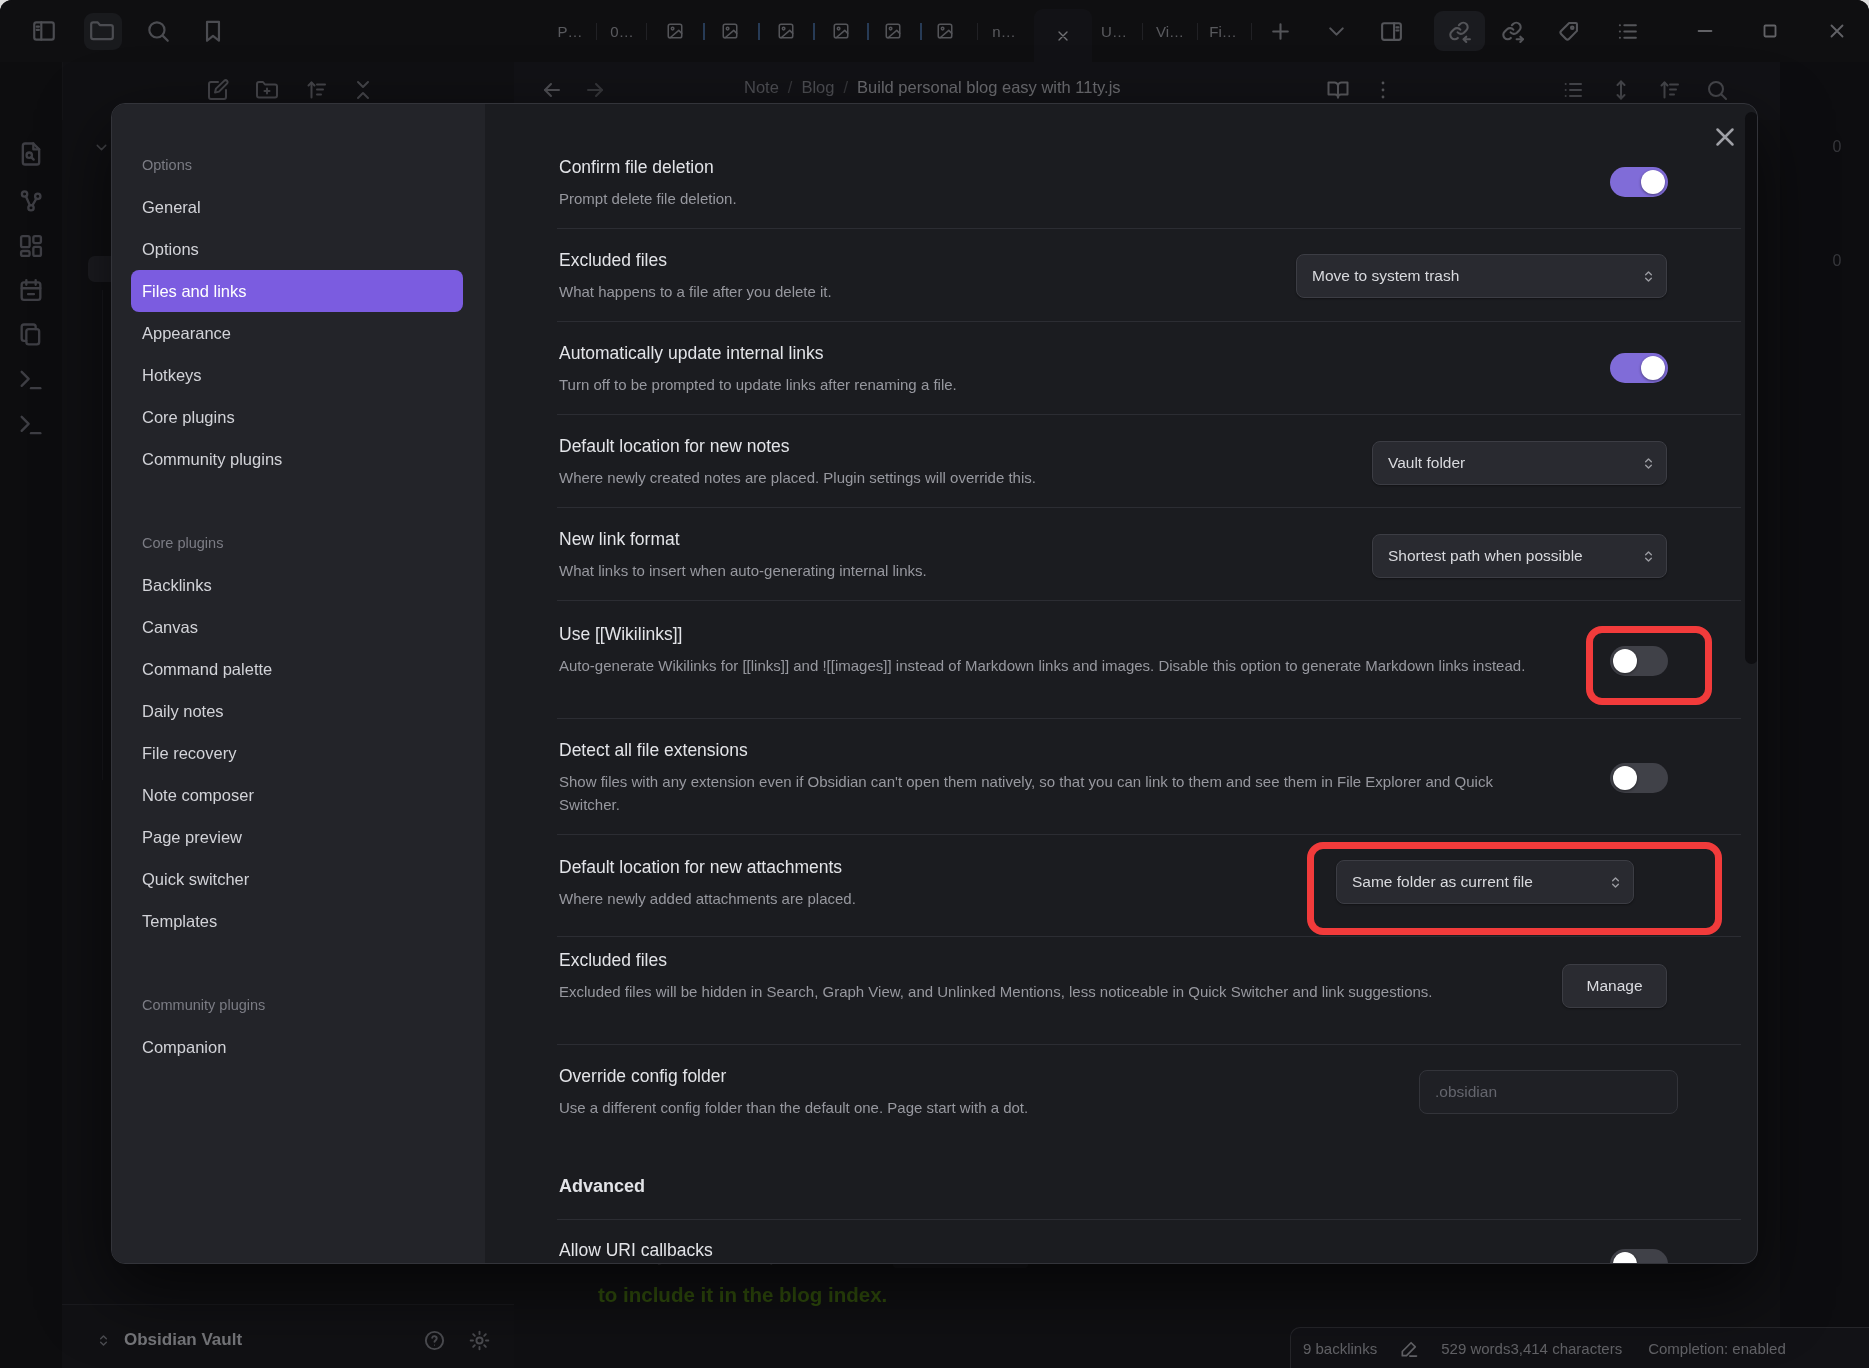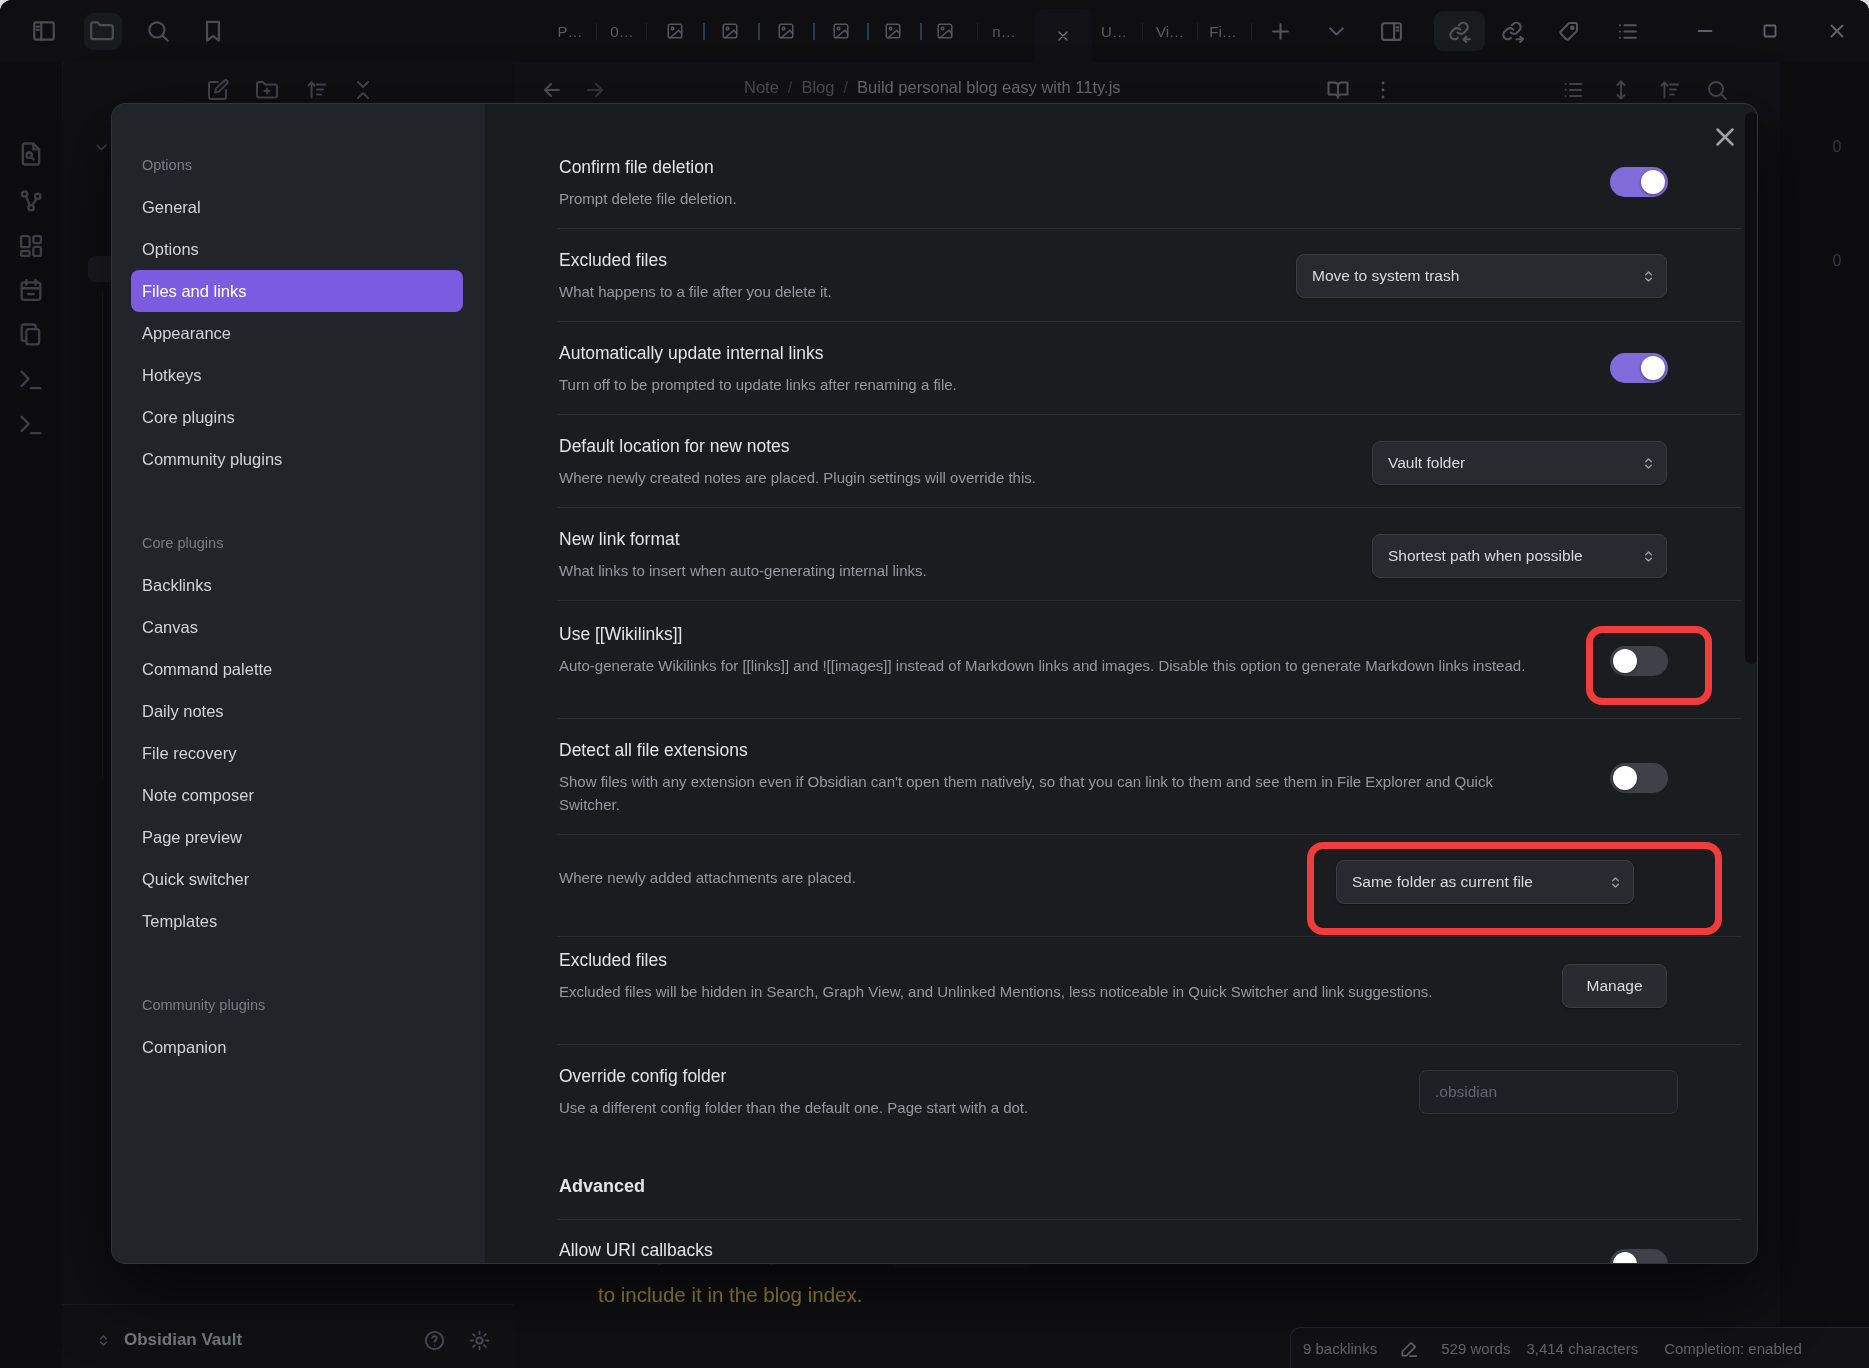--- a/index.html
+++ b/index.html
@@ -51,29 +51,29 @@
   #vault-name{left:124px;top:1330px;font-size:17px;font-weight:bold;color:#bcbdc2;}
   #vault-help{left:423px;top:1329px;width:23px;height:23px;color:#77787e;cursor:pointer;}
   #vault-gear{left:468px;top:1329px;width:23px;height:23px;color:#77787e;cursor:pointer;}
 
   
   #editor{left:514px;top:120px;width:1266px;height:1248px;background:#18181b;}
   .ed-line{position:absolute;left:84px;font-size:20.5px;white-space:nowrap;}
   #ed-line1{top:1122px;color:#44454a;}
   #ed-line1 code{font-family:"Liberation Mono",monospace;font-size:17px;background:rgba(255,255,255,.05);
                  padding:2px 6px;border-radius:4px;}
-  #ed-line2{top:1163px;color:#fde047;}
+  #ed-line2{top:1163px;color:#4d7c0f;font-weight:bold;}
 
   
   #statusbar{left:1290px;top:1327px;width:579px;height:41px;background:#1b1b1f;
              border:1px solid #3a3a40;border-right:none;border-bottom:none;border-radius:10px 0 0 0;
              display:flex;align-items:center;font-size:15px;color:#9b9ca2;}
   #statusbar .sp{margin-left:22px;}
   #sb-pen{width:20px;height:20px;margin-left:22px;color:#9b9ca2;cursor:pointer;}
-  #sb-chars{margin-left:16px;}
+  #sb-chars{}
   #sb-completion{margin-left:26px;}
 
   
   #dim{left:0;top:0;width:1869px;height:1368px;background:rgba(5,5,8,0.38);}
 
   
   #modal{left:111px;top:103px;width:1647px;height:1161px;background:#1b1c20;border:1px solid #33343a;
          border-radius:14px;box-shadow:0 26px 70px rgba(0,0,0,.65);overflow:hidden;box-sizing:border-box;}
   #modal-sidebar{position:absolute;left:0;top:0;width:373px;height:1161px;background:#232429;padding-top:40px;
                  box-sizing:border-box;}
@@ -617,20 +617,21 @@
 
     <div class="srow" style="top:636px">
       <div class="t">Detect all file extensions</div>
       <div class="d">Show files with any extension even if Obsidian can't open them natively, so that you can link to them and see them in File Explorer and Quick Switcher.</div>
     </div>
     <div class="toggle off" style="left:1498px;top:659px">
         <div class="knob"></div>
       </div>
 
     <div class="srow" style="top:753px">
+      <div class="t">Default location for new attachments</div>
       <div class="d">Where newly added attachments are placed.</div>
     </div>
     <div class="dropdown" style="left:1224px;top:756px;width:298px">
       <span>Same folder as current file</span>
         <span class="chev icon">
           <svg viewBox="0 0 24 24" fill="none" stroke="currentColor" stroke-width="2" stroke-linecap="round" stroke-linejoin="round">
             <path d="m8 9.5 4-4 4 4"></path>
             <path d="m8 14.5 4 4 4-4"></path>
           </svg>
         </span>

